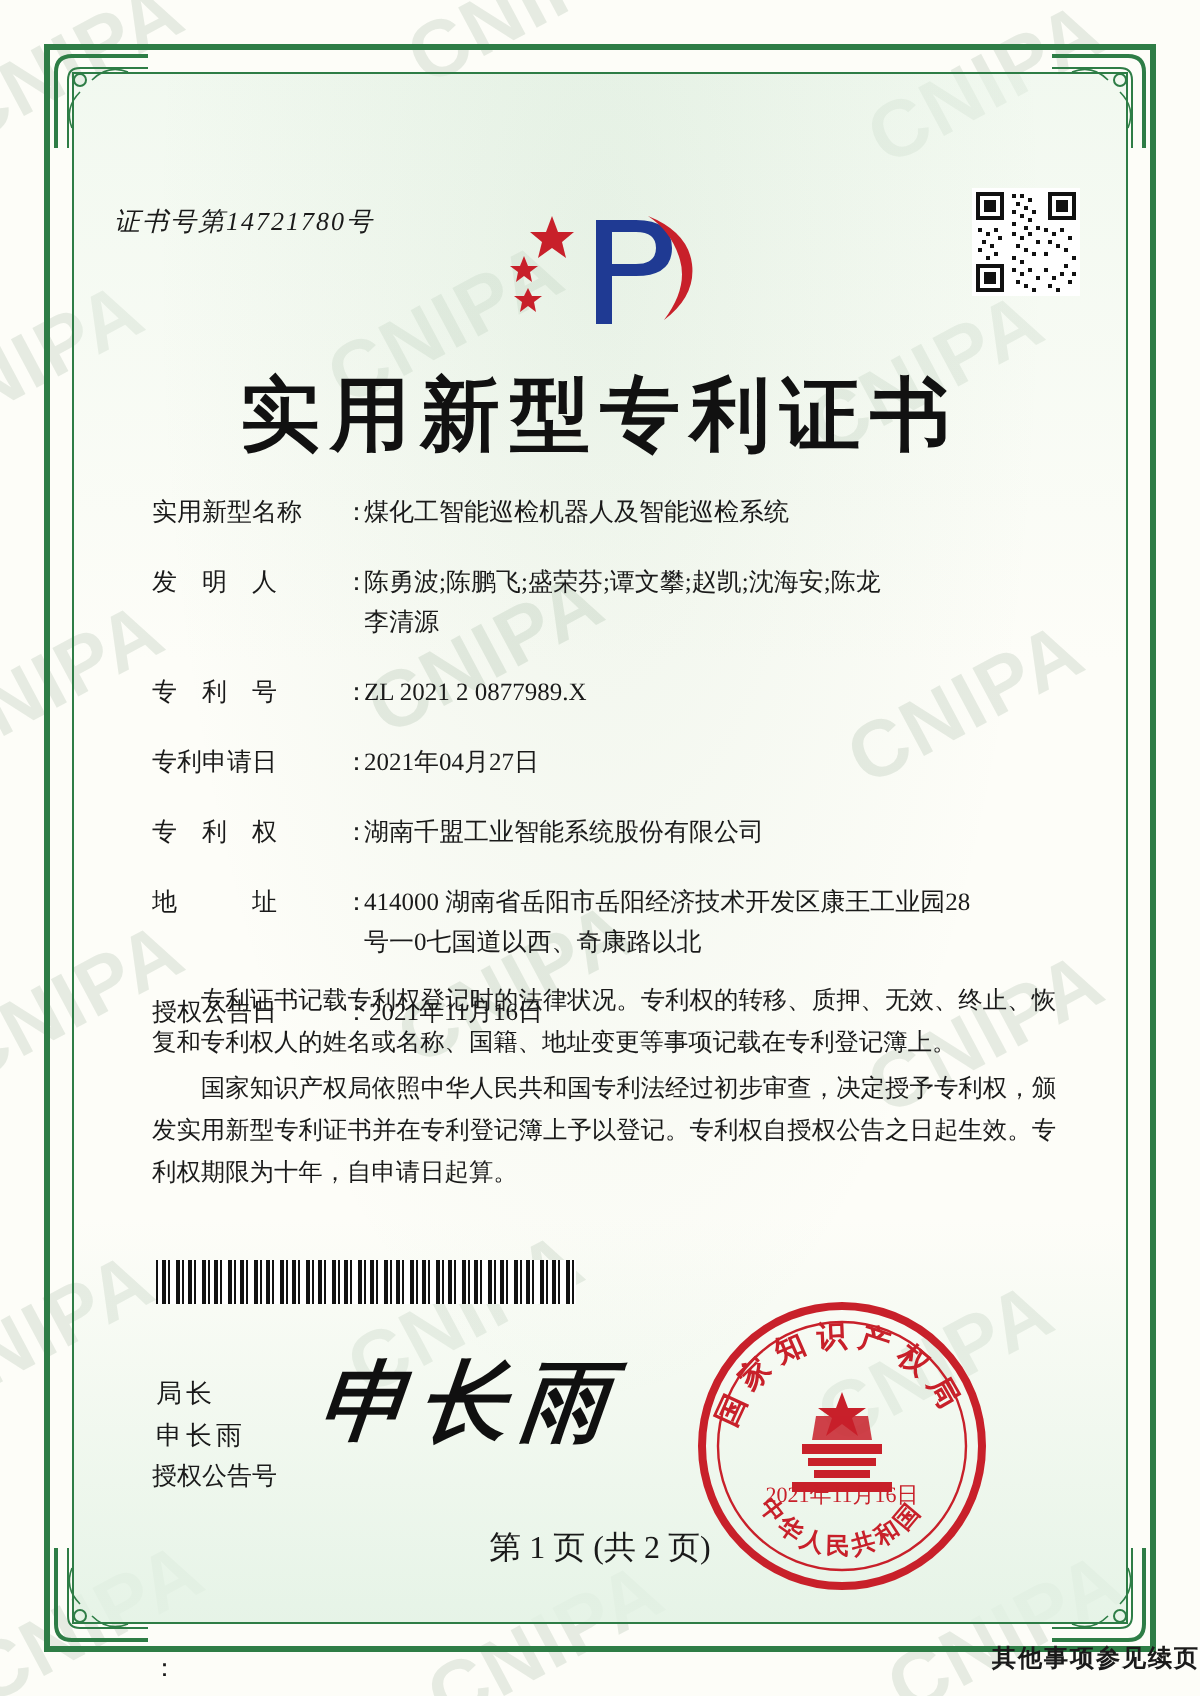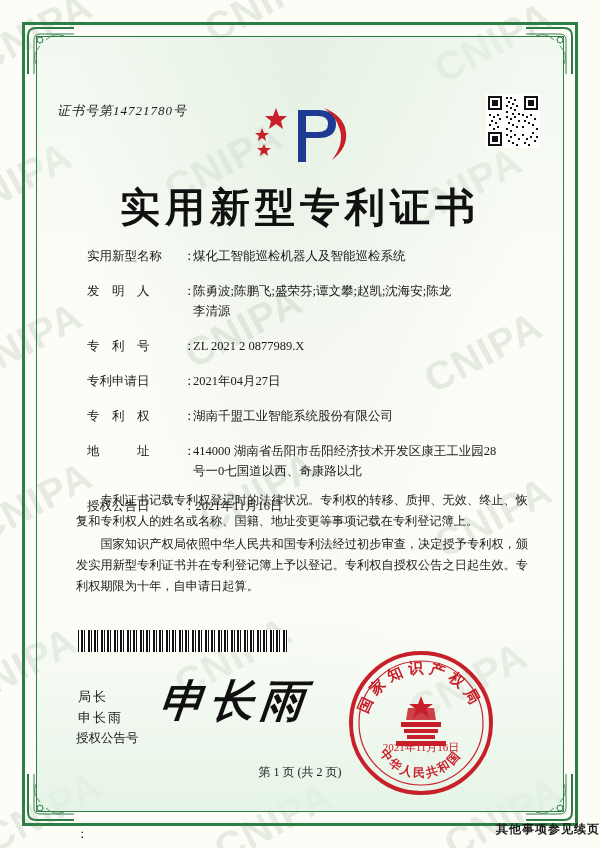--- a/index.html
+++ b/index.html
@@ -132,21 +132,20 @@
   }
   .frow {
     display: flex;
     align-items: flex-start;
     margin-bottom: 15px;
   }
   .flabel {
     width: 96px;
     flex: 0 0 96px;
     letter-spacing: 0px;
-    margin-left: 11px;
   }
   .fcolon { width: 10px; flex: 0 0 10px; }
   .fvalue { flex: 1 1 auto; }
   .fvalue .line2 { display: block; }
   .inline-split {
     display: flex;
     width: 100%;
     flex-direction: column;
   }
   .inline-split .seg-a { flex: 0 0 232px; }
@@ -219,21 +218,21 @@
     font-size: 11px;
     letter-spacing: 0px;
     font-family: "Liberation Serif", serif;
   }
 
   .page-no {
     position: absolute;
     left: 0; right: 0;
     top: 714px;
     text-align: center;
-    font-size: 12px;
+    font-size: 16px;
   }
 
   .footnote {
     position: absolute;
     left: 0; right: 0;
     bottom: 10px;
     text-align: right;
     font-size: 12px;
     letter-spacing: 1px;
     z-index: 4;

